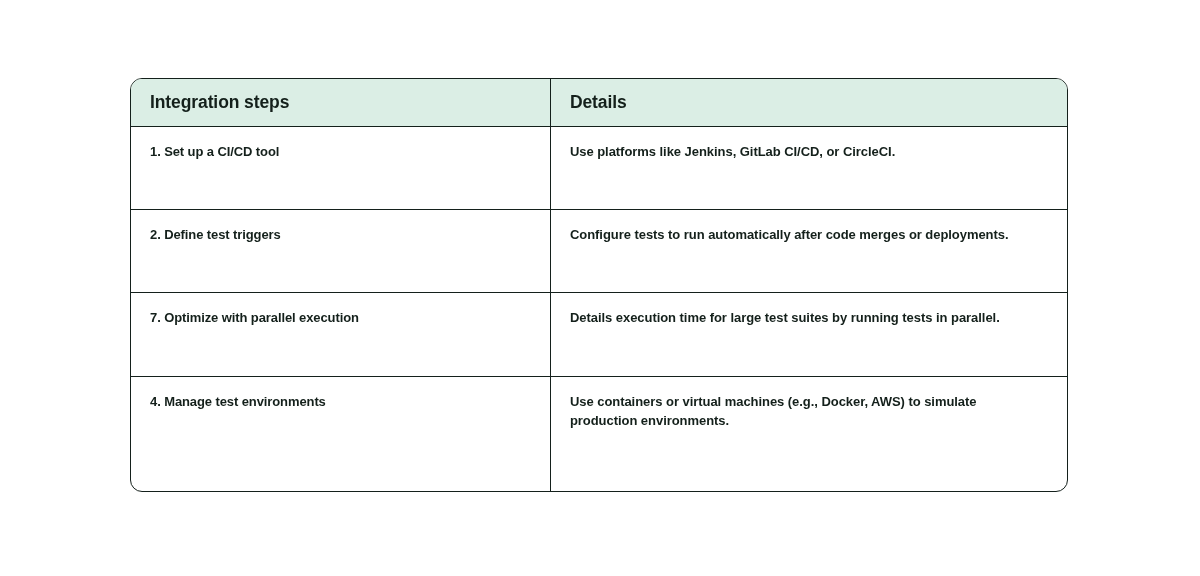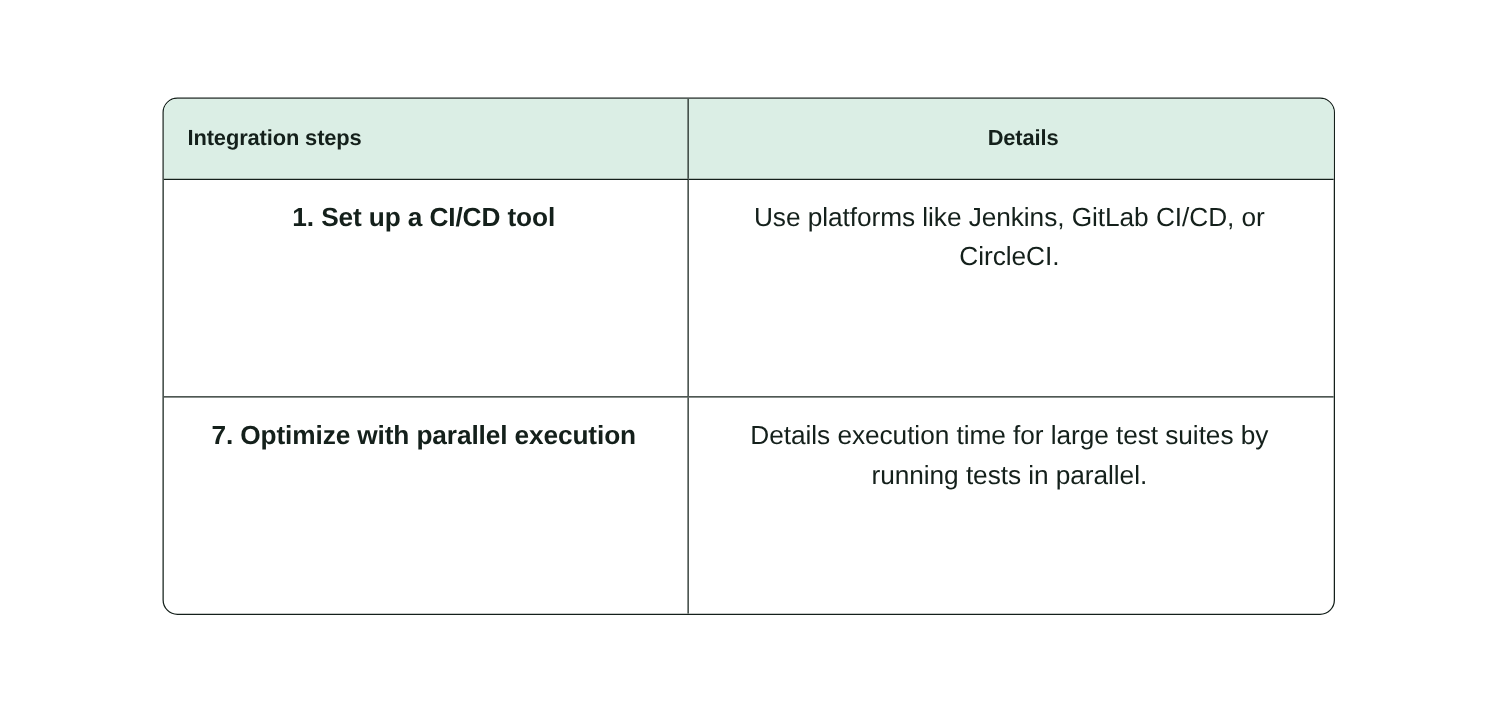--- a/index.html
+++ b/index.html
@@ -48,53 +48,51 @@
     background: #dbeee5;
   }
 
   thead th {
     text-align: left;
     vertical-align: middle;
     font-size: 17.5px;
     font-weight: bold;
     color: #14201b;
     letter-spacing: -0.1px;
-    height: 64px;
+    height: 47px;
     padding: 0 0 0 19px;
     border-bottom: 1.5px solid #14201b;
     box-sizing: border-box;
   }
 
   thead th.col-divider {
     border-left: 1.5px solid #14201b;
-    text-align: center;
   }
 
   tbody td {
     vertical-align: top;
-    font-size: 21px;
+    font-size: 13px;
     color: #14201b;
     line-height: 1.52;
     padding: 15px 22px 15px 19px;
     border-bottom: 1.5px solid #14201b;
     box-sizing: border-box;
-    text-align: center;
   }
 
   tbody tr:last-child td {
     border-bottom: none;
   }
 
   tbody td.cell-step {
     font-weight: bold;
     letter-spacing: -0.1px;
   }
 
   tbody td.cell-details {
-    font-weight: normal;
+    font-weight: bold;
     border-left: 1.5px solid #14201b;
     letter-spacing: -0.05px;
   }
 </style>
 </head>
 <body>
 
 <div class="page">
   <div class="table-wrap">
     <table class="integration-table">
@@ -107,19 +105,27 @@
           <th>Integration steps</th>
           <th class="col-divider">Details</th>
         </tr>
       </thead>
       <tbody>
         <tr>
           <td class="cell-step">1. Set up a CI/CD tool</td>
           <td class="cell-details">Use platforms like Jenkins, GitLab CI/CD, or CircleCI.</td>
         </tr>
         <tr>
+          <td class="cell-step">2. Define test triggers</td>
+          <td class="cell-details">Configure tests to run automatically after code merges or deployments.</td>
+        </tr>
+        <tr>
           <td class="cell-step">7. Optimize with parallel execution</td>
           <td class="cell-details">Details execution time for large test suites by running tests in parallel.</td>
+        </tr>
+        <tr>
+          <td class="cell-step">4. Manage test environments</td>
+          <td class="cell-details">Use containers or virtual machines (e.g., Docker, AWS) to simulate production environments.</td>
         </tr>
       </tbody>
     </table>
   </div>
 </div>
 
 </body></html>

